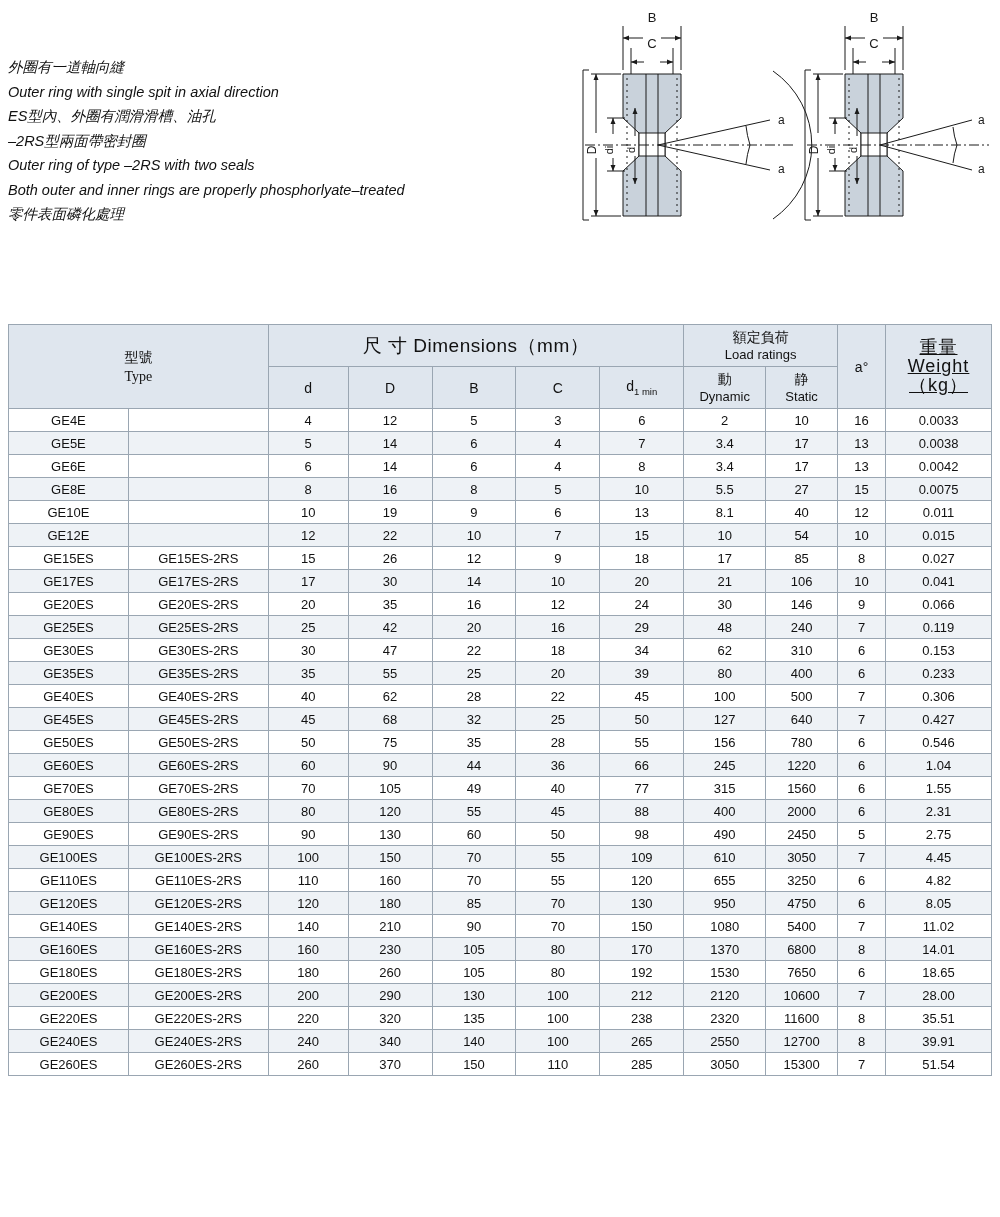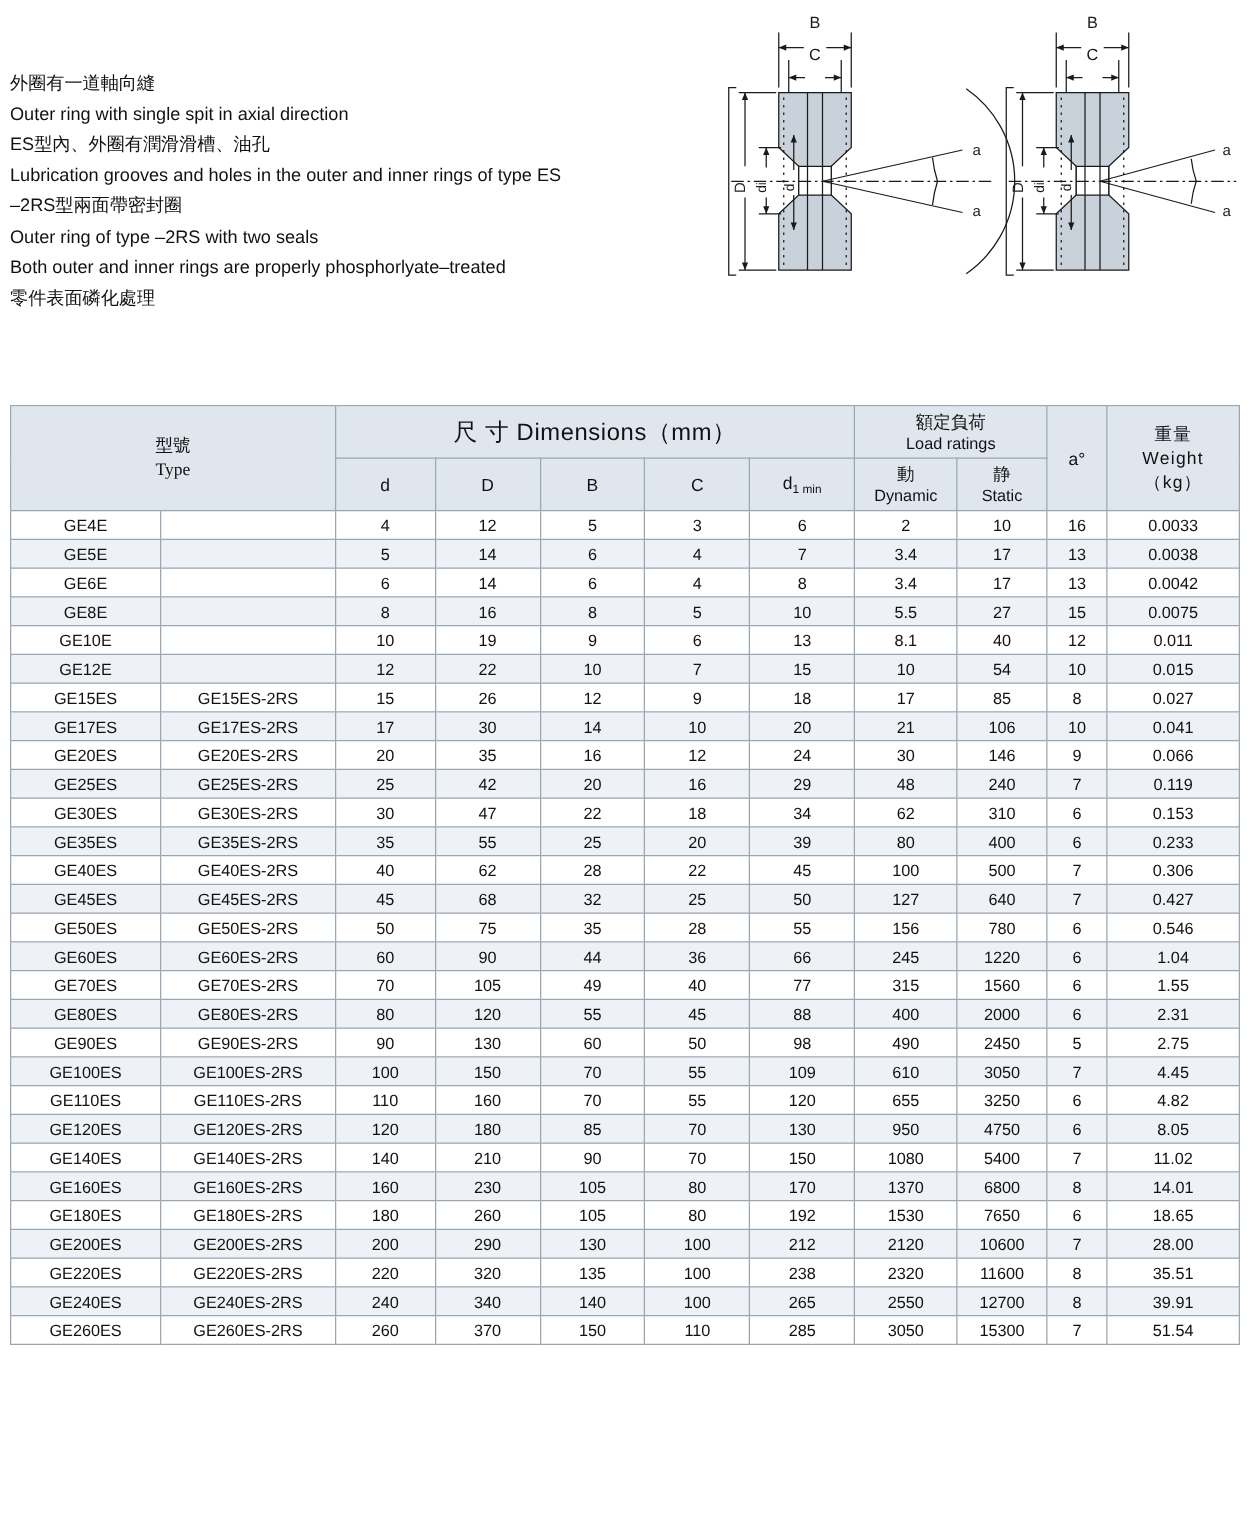--- a/index.html
+++ b/index.html
@@ -26,20 +26,21 @@
     position: absolute;
     left: 8px;
     top: 55px;
     width: 540px;
   }
   .notes .line {
     font-size: 14.5px;
     line-height: 24.5px;
     white-space: nowrap;
     color: #111;
+    font-style: italic;
   }
 
   
   .drawings {
     position: absolute;
     left: 545px;
     top: 8px;
     width: 450px;
     height: 282px;
   }
@@ -87,23 +88,24 @@
   .hdr-sub {
     font-size: 14px;
     padding: 4px 2px;
   }
   .hdr-sub small.sub {
     font-size: 9.5px;
     vertical-align: sub;
     text-align: center;
   }
   .hdr-weight {
-    font-size: 14px;
+    font-size: 18px;
     line-height: 19px;
     letter-spacing: 1px;
+    text-decoration: underline;
   }
   .hdr-a {
     font-size: 14px;
   }
   table.spec tbody td {
     padding: 3.5px 2px;
     font-size: 13px;
     background: #ffffff;
   }
   tbody tr.alt td {
@@ -127,21 +129,20 @@
 </style>
 </head>
 <body>
 
 <div class="page">
 
   <div class="notes">
     <div class="line">外圈有一道軸向縫</div>
     <div class="line">Outer ring with single spit in axial direction</div>
     <div class="line">ES型內、外圈有潤滑滑槽、油孔</div>
-    <div class="line">Lubrication grooves and holes in the outer and inner rings of type ES</div>
     <div class="line">–2RS型兩面帶密封圈</div>
     <div class="line">Outer ring of type –2RS with two seals</div>
     <div class="line">Both outer and inner rings are properly phosphorlyate–treated</div>
     <div class="line">零件表面磷化處理</div>
   </div>
 
   <div class="drawings">
     <svg width="450" height="282" viewBox="0 0 450 282">
       <g stroke="#1a1a1a" fill="none" stroke-width="1" font-family="Liberation Sans, sans-serif" font-size="12">
 

